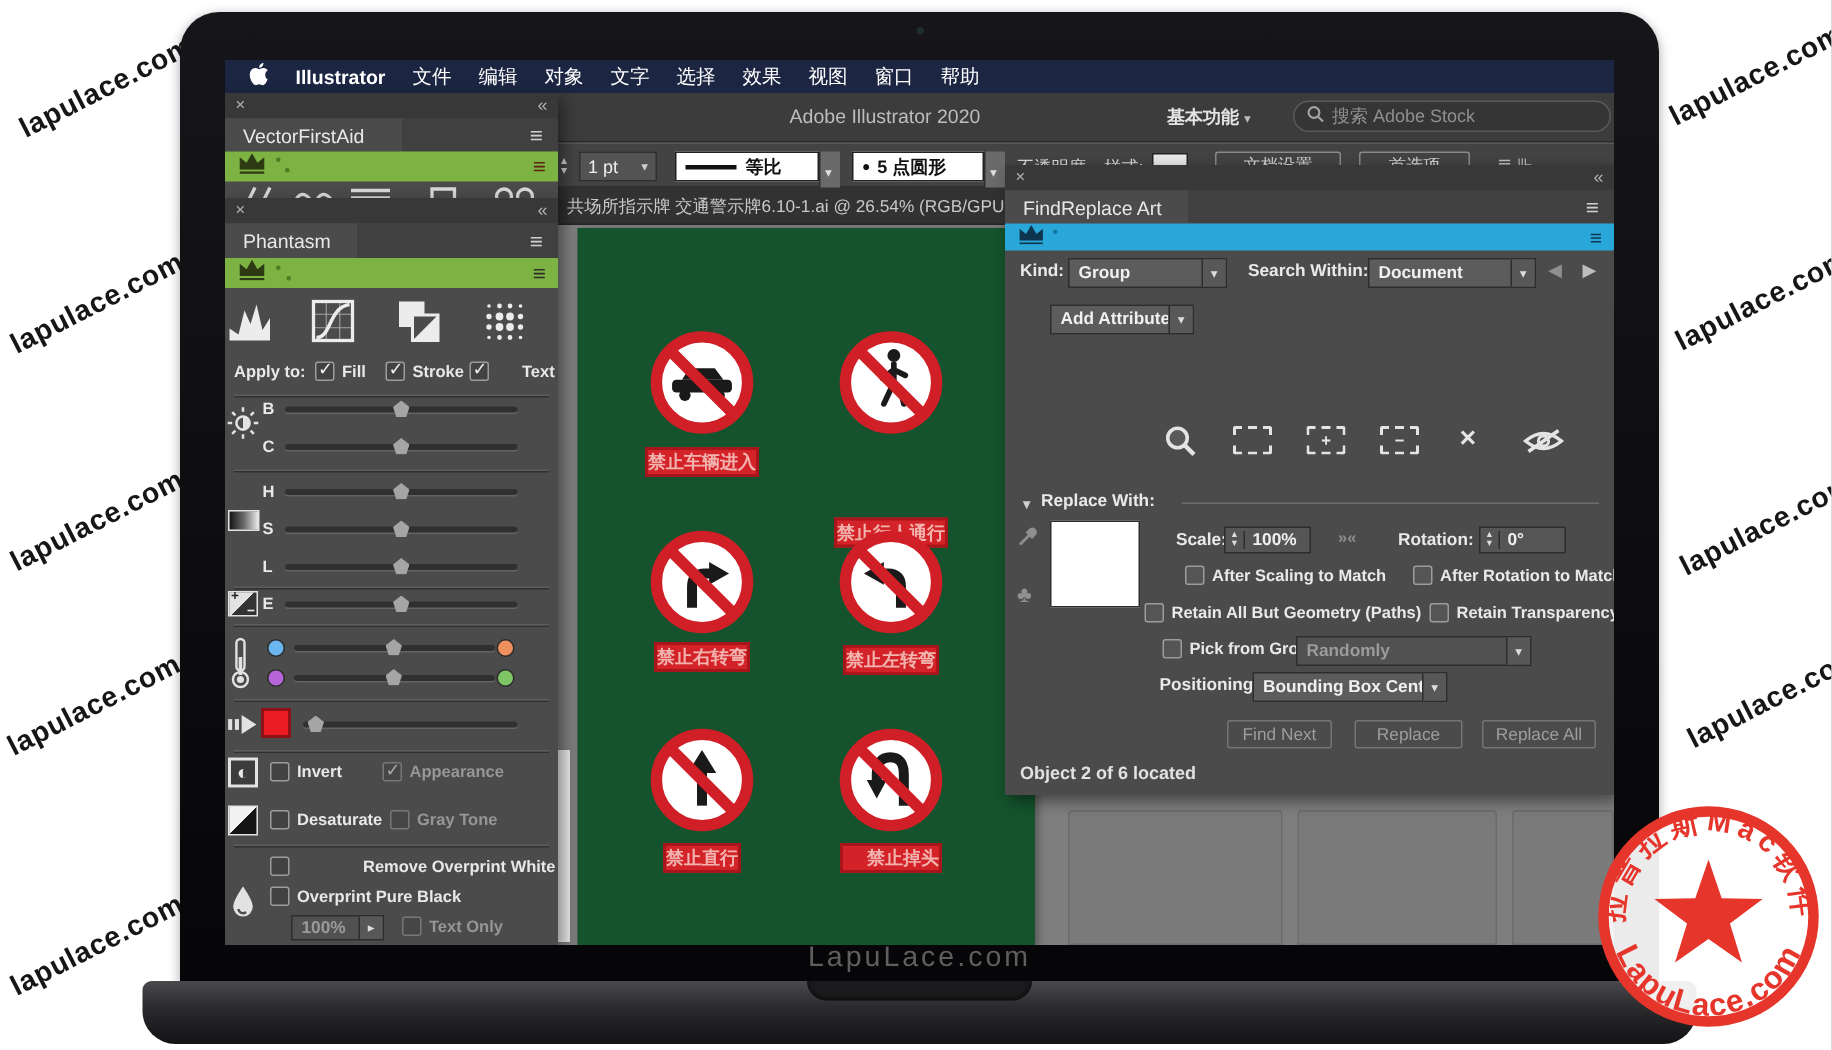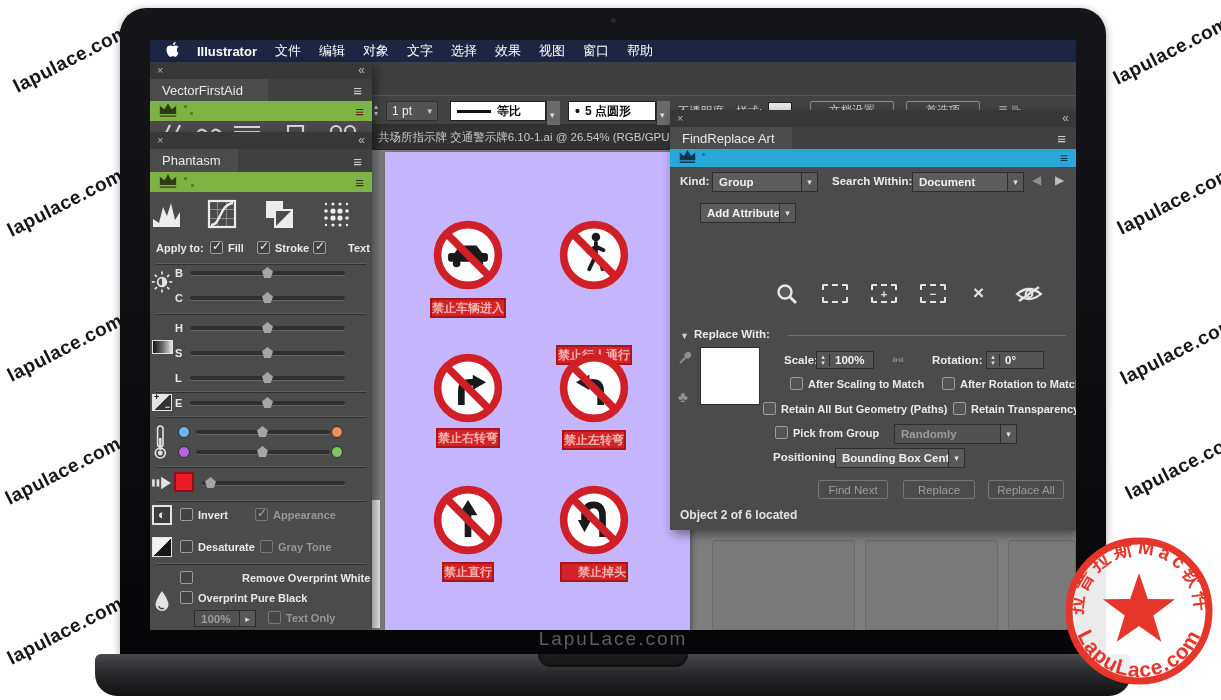--- a/index.html
+++ b/index.html
@@ -25,21 +25,21 @@
   #searchbox{position:absolute;left:712px;top:5px;width:212px;height:21px;background:#353535;border:1px solid #5a5a5a;border-radius:11px;display:flex;align-items:center;padding:0 8px;color:#8f8f8f;font-size:12px;gap:5px;}
   
   #controlbar{position:absolute;left:0;top:55px;width:926px;height:30px;background:#434343;border-top:1px solid #565656;border-bottom:1px solid #2e2e2e;}
   .cfield{position:absolute;height:20px;top:5px;display:flex;align-items:center;font-size:12px;}
   .darkfield{background:#535353;border:1px solid #2f2f2f;color:#eee;padding:0 5px;}
   .whitefield{background:#fff;border:1px solid #222;color:#111;padding:0 6px;font-weight:bold;}
   .ddcell{background:#6a6a6a;color:#ddd;border-left:1px solid #2f2f2f;height:100%;display:flex;align-items:center;padding:0 3px;font-size:9px;}
   
   #doctab{position:absolute;left:220px;top:85px;width:706px;height:25px;background:#323232;border-bottom:1px solid #262626;color:#c9c9c9;font-size:11.5px;display:flex;align-items:center;padding-left:8px;}
   #pasteboard{position:absolute;left:220px;top:110px;width:706px;height:480px;background:#7e7e7e;}
-  #artboard{position:absolute;left:15px;top:2px;width:305px;height:478px;background:#c4b5fd;box-shadow:2px 2px 6px rgba(0,0,0,.35);}
+  #artboard{position:absolute;left:15px;top:2px;width:305px;height:478px;background:#14532d;box-shadow:2px 2px 6px rgba(0,0,0,.35);}
   .sign{position:absolute;width:76px;height:76px;}
   .sign-label{position:absolute;height:20px;background:#d42328;border:2px solid #a8161c;color:#f2b3ae;font-size:12px;font-weight:bold;display:flex;align-items:center;justify-content:center;white-space:nowrap;transform:translateX(-50%);}
   .dockrect{position:absolute;background:#7a7a7a;border:1px solid #6b6b6b;border-radius:3px 3px 0 0;}
   
   .panel{position:absolute;background:#4b4b4b;box-shadow:3px 4px 10px rgba(0,0,0,.45);}
   .pstrip{position:absolute;left:0;top:0;width:100%;height:17px;background:#383838;color:#b5b5b5;}
   .pstrip .x{position:absolute;left:7px;top:2px;font-size:11px;}
   .pstrip .coll{position:absolute;right:7px;top:1px;font-size:12px;}
   .ptabrow{position:absolute;left:0;width:100%;background:#404040;color:#e8e8e8;}
   .ptab{position:absolute;left:0;top:0;height:100%;background:#4b4b4b;display:flex;align-items:center;padding:0 12px;font-size:13px;}
@@ -101,20 +101,31 @@
       <span class="mi">编辑</span>
       <span class="mi">对象</span>
       <span class="mi">文字</span>
       <span class="mi">选择</span>
       <span class="mi">效果</span>
       <span class="mi">视图</span>
       <span class="mi">窗口</span>
       <span class="mi">帮助</span>
     </div>
 
+    <div id="titlebar">
+      <div id="app-title">Adobe Illustrator 2020</div>
+      <div id="workspace"><span>基本功能</span> <span style="font-size:9px;color:#bbb;">▾</span></div>
+      <div id="searchbox">
+        <span><svg width="12" height="12" viewBox="0 0 12 12">
+                <circle cx="5" cy="5" r="3.6" fill="none" stroke="#a5a5a5" stroke-width="1.4"></circle>
+                <line x1="7.8" y1="7.8" x2="11" y2="11" stroke="#a5a5a5" stroke-width="1.4"></line>
+              </svg></span>
+        <span>搜索 Adobe Stock</span>
+      </div>
+    </div>
 
     <div id="controlbar">
       <span class="abs" style="left:224px;top:7px;color:#ccc;font-size:8px;line-height:7px;">▴<br>▾</span>
       <div class="cfield darkfield" style="left:236px;width:52px;">
             <span>1 pt</span>
             <span style="margin-left:auto;font-size:9px;color:#ccc;padding-left:6px;">▾</span>
           </div>
       <div class="cfield whitefield" style="left:300px;width:96px;">
             <span style="display:inline-block;width:34px;height:3px;background:#111;margin-right:6px;"></span>
             <span>等比</span>
@@ -481,21 +492,21 @@
       <span class="cb" style="left:272px;top:267px;background:#555;"></span>
       <span class="flabel" style="left:290px;top:268px;font-size:11px;">After Rotation to Match</span>
 
       <span class="cb" style="left:93px;top:292px;background:#555;"></span>
       <span class="flabel" style="left:111px;top:293px;font-size:11px;">Retain All But Geometry (Paths)</span>
       <span class="cb" style="left:283px;top:292px;background:#555;"></span>
       <span class="flabel" style="left:301px;top:293px;font-size:11px;">Retain Transparency</span>
 
       <span class="cb" style="left:105px;top:316px;background:#555;"></span>
       <span class="flabel" style="left:123px;top:317px;font-size:11px;">Pick from Group</span>
-      <div class="fld dis" style="left:224px;top:314px;width:123px;">
+      <div class="fld dis" style="left:194px;top:314px;width:157px;">
             <span class="val">Randomly</span>
             <span class="dd">▾</span>
           </div>
 
       <span class="flabel" style="left:103px;top:341px;">Positioning:</span>
       <div class="fld" style="left:165px;top:338px;width:130px;">
             <span class="val">Bounding Box Center</span>
             <span class="dd">▾</span>
           </div>
 

